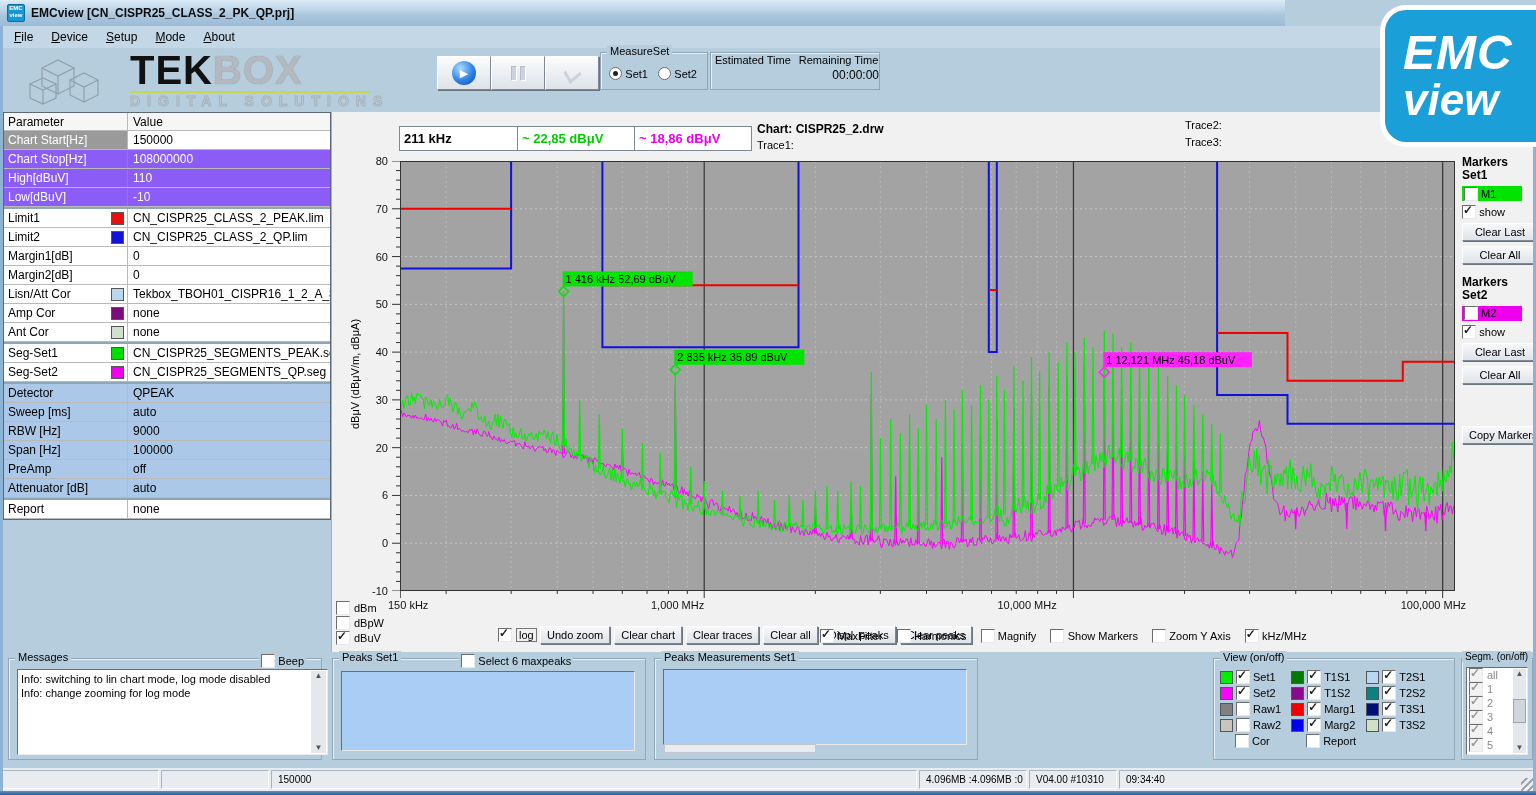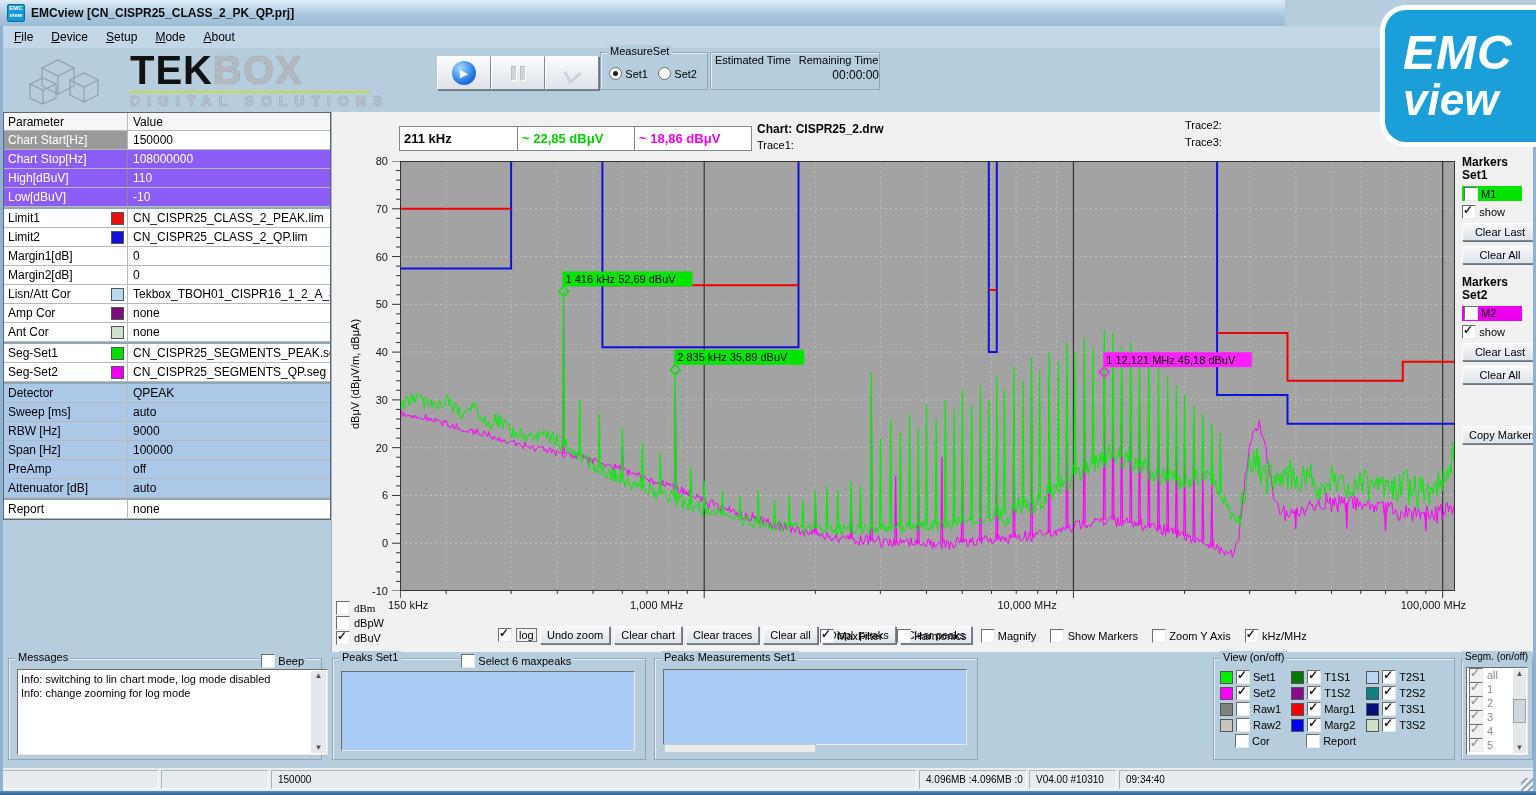--- a/index.html
+++ b/index.html
@@ -533,27 +533,27 @@
       <div class="ylab abs" style="left: 360px; top: 298.333px;">50</div>
       <div class="ylab abs" style="left: 360px; top: 346.111px; text-align: right;">40</div>
       <div class="ylab abs" style="left: 360px; top: 393.889px;">30</div>
       <div class="ylab abs" style="left: 360px; top: 441.667px;">20</div>
       <div class="ylab abs" style="left: 360px; top: 489.444px;">6</div>
       <div class="ylab abs" style="left: 360px; top: 537.222px;">0</div>
       <div class="ylab abs" style="left: 360px; top: 585px;">-10</div>
     </div>
   <div id="xlabels">
       <div class="xlab abs" style="left: 388px; top: 599px;">150 kHz</div>
-      <div class="xlab abs" style="left: 630px; top: 599px;">1,000 MHz</div>
+      <div class="xlab abs" style="left: 651px; top: 599px;">1,000 MHz</div>
       <div class="xlab abs" style="left: 997.434px; top: 599px;">10,000 MHz</div>
       <div class="xlab abs" style="left: 1400.66px; top: 599px;">100,000 MHz</div>
     </div>
 
   <div id="unitcol" class="abs" style="left:336px;top:600px;">
-      <div class="ctlrow" style="height: 15px; font-family: Liberation Serif, serif;">
+      <div class="ctlrow" style="height: 15px;">
         <span class="cb"></span>
         <span class="lbl">dBm</span>
       </div>
       <div class="ctlrow" style="height: 15px;">
         <span class="cb"></span>
         <span class="lbl">dBpW</span>
       </div>
       <div class="ctlrow" style="height: 15px;">
         <span class="cb on"></span>
         <span class="lbl">dBuV</span>

